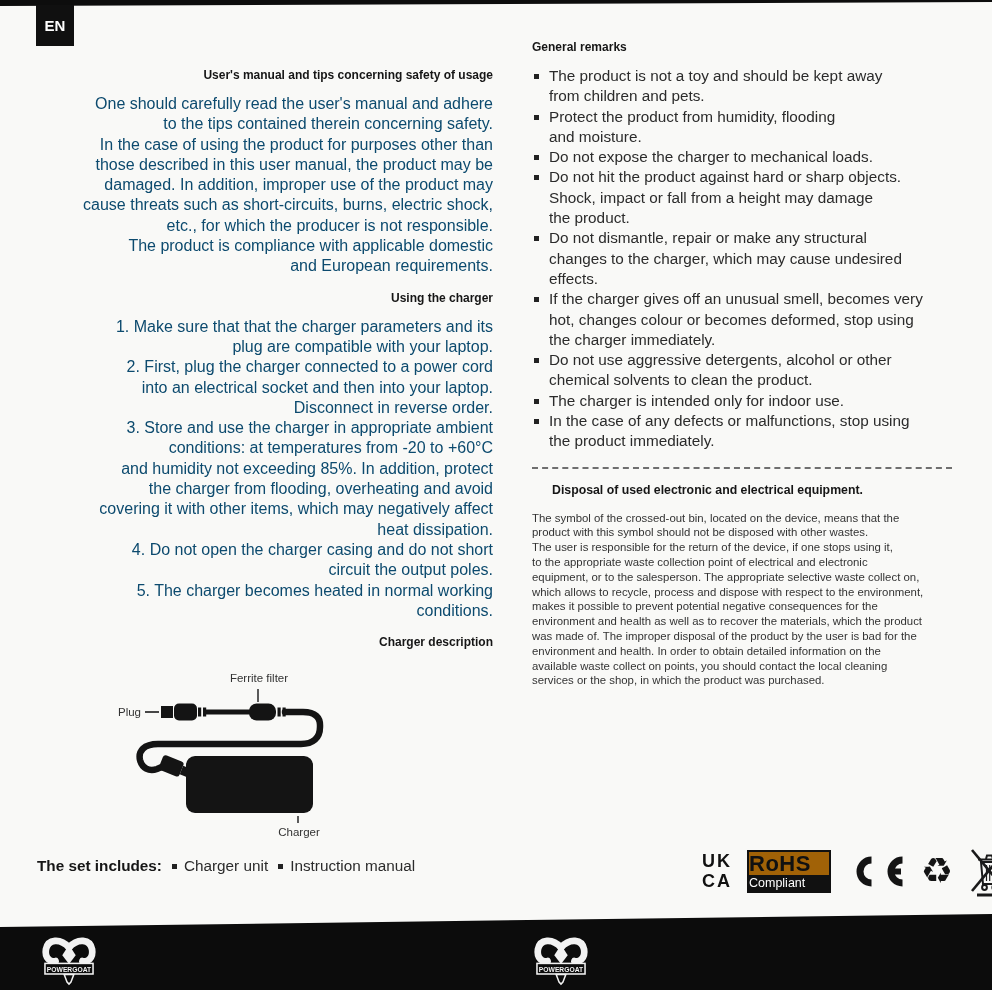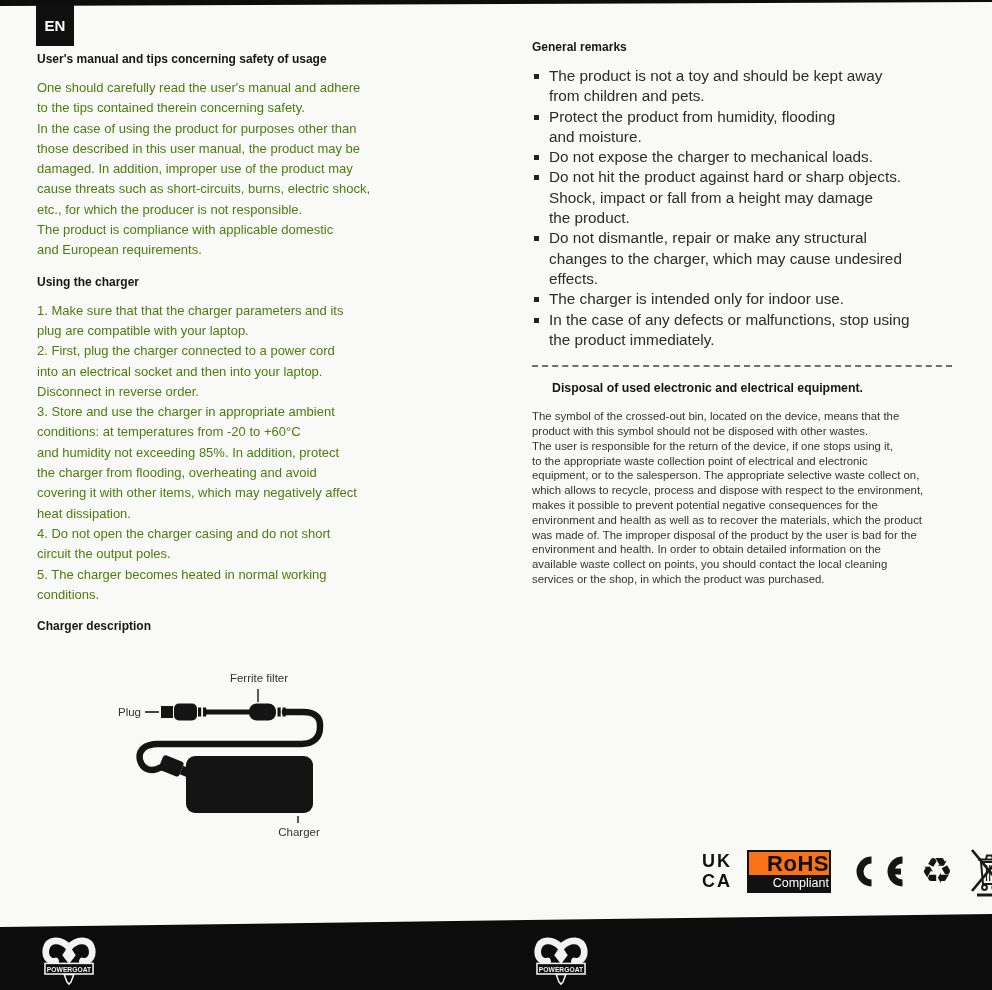--- a/index.html
+++ b/index.html
@@ -7,40 +7,40 @@
     position:relative;width:992px;height:990px;margin:0 auto;
     background:#f9f9f7;overflow:hidden;
     font-family:"Liberation Sans","DejaVu Sans",sans-serif;
     color:#2b2b2b;
   }
   .topbar{position:absolute;top:0;left:0;width:992px;height:6px;background:#0d0d0d;
     clip-path:polygon(0 0,100% 0,100% 35%,0 100%);}
   .lang-badge{position:absolute;left:36px;top:5px;width:38px;height:41px;background:#101010;
     color:#fff;font-weight:bold;font-size:15px;display:flex;align-items:center;justify-content:center;}
   h2.sec{font-size:12px;font-weight:bold;color:#161616;margin:0;line-height:18px;}
-  .body-text{font-size:13px;line-height:20.3px;white-space:pre-line;color:#4d7c0f;}
-  .col-left{position:absolute;left:37px;top:50px;width:456px;}
+  .body-text{font-size:16px;line-height:20.3px;white-space:pre-line;color:#0c4a6e;}
+  .col-left{position:absolute;left:37px;top:66px;width:456px;text-align:right;}
   .col-left .body-text{margin:10px 0 0 0;}
   .col-left h2.sec{margin-top:11px;}
   .col-left h2.sec:first-child{margin-top:0;}
   .col-right{position:absolute;left:532px;top:38px;width:426px;}
   .bullets{list-style:none;margin:10px 0 0 0;padding:0;}
   .bullets li{position:relative;padding-left:17px;line-height:20.3px;font-size:15.3px;}
   .bullets li::before{content:"";position:absolute;left:2px;top:8px;width:5px;height:5px;background:#222;}
   .bullets li span{white-space:pre-line;text-align:center;}
   .dashed-sep{border:none;border-top:2px dashed #6f6f6f;margin:15px 0 0 0;width:420px;}
   .disposal-h{font-size:12.3px;font-weight:bold;color:#161616;margin:14px 0 0 0;padding-left:20px;}
   .disposal-b{font-size:11.4px;line-height:14.8px;white-space:pre-line;margin-top:14px;color:#333;}
   .set-line{position:absolute;left:37px;top:857px;font-size:15.3px;}
   .set-line b{color:#161616;}
   .sq{display:inline-block;width:5px;height:5px;background:#222;margin:0 7px 2px 10px;}
   .diagram{position:absolute;left:37px;top:655px;}
   .marks-row{position:absolute;left:702px;top:845px;display:flex;align-items:center;gap:15px;}
   .ukca{font-weight:bold;color:#111;font-size:18px;line-height:20px;letter-spacing:2px;font-family:"Liberation Sans",sans-serif;}
-  .rohs{border:2.5px solid #111;width:80px;text-align:right;background:#f97316;}
+  .rohs{border:2.5px solid #111;width:80px;text-align:left;background:#a16207;}
   .rohs .r1{font-weight:bold;font-size:22px;color:#111;line-height:23px;letter-spacing:0.5px;}
   .rohs .r2{background:#111;color:#fff;font-size:12.5px;line-height:16px;}
   .recycle-glyph{font-family:"DejaVu Sans",sans-serif;font-size:36px;color:#141414;line-height:36px;}
   .footer-bar{position:absolute;left:0;bottom:0;width:992px;height:78px;background:#0c0c0c;
     clip-path:polygon(0 15px,100% 2px,100% 100%,0 100%);}
   .goat{position:absolute;top:24px;}
   .goat.g1{left:40px;} .goat.g2{left:532px;}
 </style>
 </head>
 <body>
@@ -106,35 +106,43 @@
         <rect x="123" y="104" width="22" height="16" rx="3"></rect>
         <rect x="145" y="107.5" width="10" height="9"></rect>
       </g>
 
       <rect x="149" y="101" width="127" height="57" rx="9"></rect>
       <line x1="261" y1="161" x2="261" y2="168" stroke="#333" stroke-width="1.6"></line>
       <text x="262" y="181" text-anchor="middle" font-size="11.5" fill="#333">Charger</text>
     </g>
   </svg>
 
+  <div class="set-line">
+    <b>The set includes:</b><span class="sq"></span><span>Charger unit</span><span class="sq"></span><span>Instruction manual</span>
+  </div>
 
   <div class="col-right">
     <h2 class="sec">General remarks</h2>
     <ul class="bullets">
       <li><span>The product is not a toy and should be kept away
 from children and pets.</span></li>
       <li><span>Protect the product from humidity, flooding
 and moisture.</span></li>
       <li><span>Do not expose the charger to mechanical loads.</span></li>
       <li><span>Do not hit the product against hard or sharp objects.
 Shock, impact or fall from a height may damage
 the product.</span></li>
       <li><span>Do not dismantle, repair or make any structural
 changes to the charger, which may cause undesired
 effects.</span></li>
+      <li><span>If the charger gives off an unusual smell, becomes very
+hot, changes colour or becomes deformed, stop using
+the charger immediately.</span></li>
+      <li><span>Do not use aggressive detergents, alcohol or other
+chemical solvents to clean the product.</span></li>
       <li><span>The charger is intended only for indoor use.</span></li>
       <li><span>In the case of any defects or malfunctions, stop using
 the product immediately.</span></li>
     </ul>
     <hr class="dashed-sep">
     <div class="disposal-h">Disposal of used electronic and electrical equipment.</div>
     <div class="disposal-b">The symbol of the crossed-out bin, located on the device, means that the
 product with this symbol should not be disposed with other wastes.
 The user is responsible for the return of the device, if one stops using it,
 to the appropriate waste collection point of electrical and electronic

